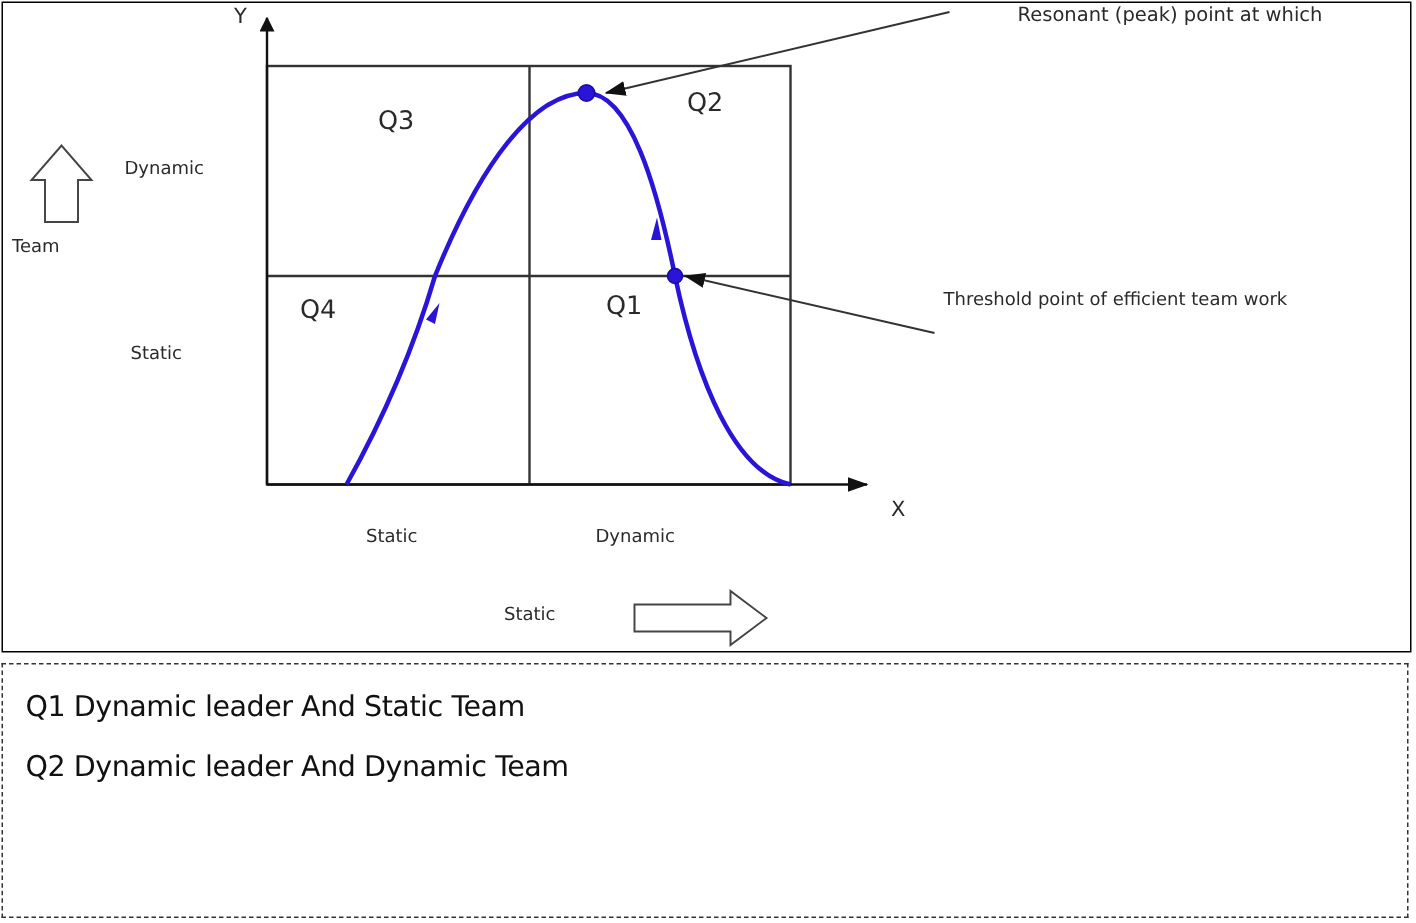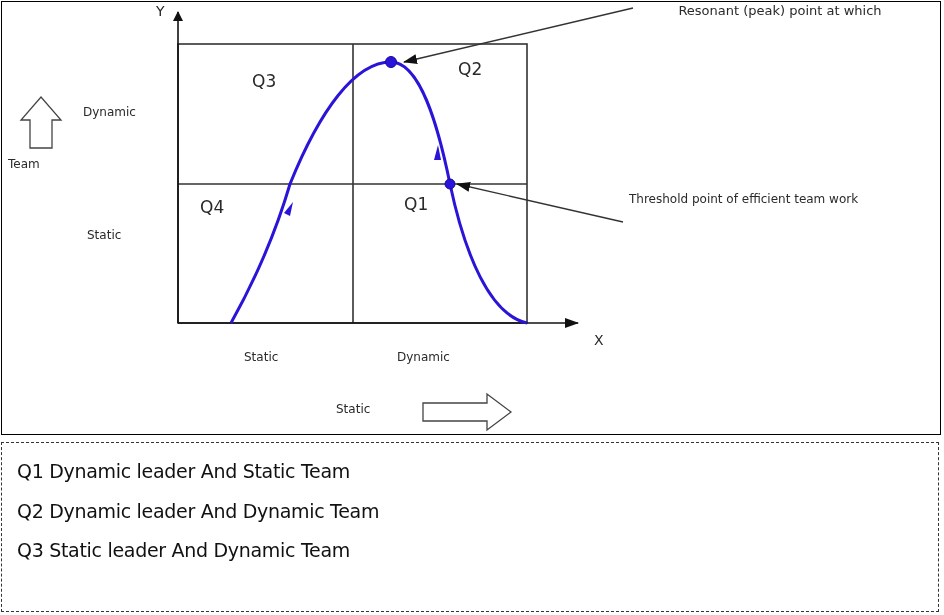--- a/index.html
+++ b/index.html
@@ -73,14 +73,13 @@
 <span class="lbl quad" style="left:388px; top:194px;margin-left:16px;">Q1</span>
 
 <div class="lbl annot" style="left:652px; top:0px; width:256px;">
   <div>Resonant (peak) point at which</div>
 </div>
 <span class="lbl" style="left:629px; top:192px;">Threshold point of efficient team work</span>
 
 <div id="legend">
   <div class="legend-item" style="top:17px;">Q1 Dynamic leader And Static Team</div>
   <div class="legend-item" style="top:57px;">Q2 Dynamic leader And Dynamic Team</div>
-  <div class="legend-item" style="top:96px;">Q3 Static leader And Dynamic Team</div>
 </div>
 
 </body></html>

